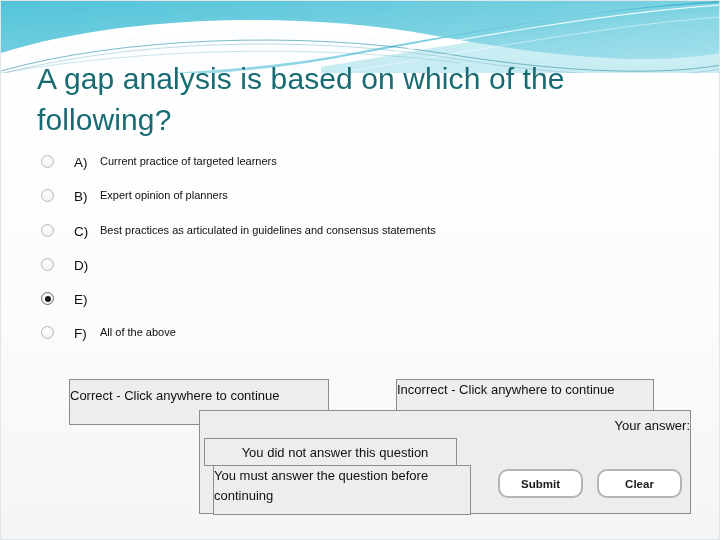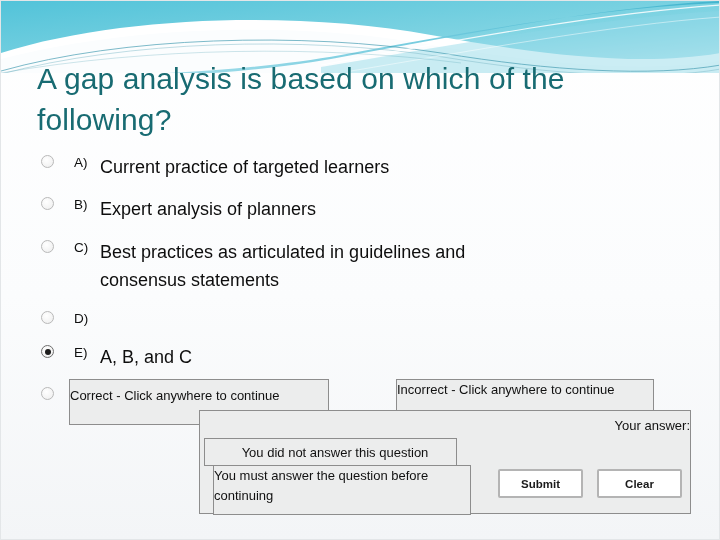--- a/index.html
+++ b/index.html
@@ -88,21 +88,21 @@
   .opt-letter {
     flex: 0 0 auto;
     width: 26px;
     margin-left: 20px;
     font-size: 13.5px;
     color: #0e0e0e;
     line-height: 1.5;
   }
   .opt-text {
     flex: 1 1 auto;
-    font-size: 18px;
+    font-size: 11px;
     color: #0e0e0e;
     line-height: 1.58;
   }
 
   
   .panel {
     position: absolute;
     background: #eceded;
     border: 1px solid #8d8d8d;
     box-sizing: border-box;
@@ -162,21 +162,21 @@
     left: 497px;
     top: 468px;
     display: flex;
     gap: 14px;
   }
   .btn {
     width: 85px;
     height: 29px;
     background: #ffffff;
     border: 2px solid #b4b4b4;
-    border-radius: 2px;
+    border-radius: 10px;
     font-size: 11.5px;
     font-weight: bold;
     color: #1a1a1a;
     display: flex;
     align-items: center;
     justify-content: center;
     box-sizing: border-box;
     font-family: "Liberation Sans", sans-serif;
   }
 </style>
@@ -222,38 +222,37 @@
 
     <div class="option">
       <span class="radio"></span>
       <span class="opt-letter">A)</span>
       <span class="opt-text">Current practice of targeted learners</span>
     </div>
 
     <div class="option">
       <span class="radio"></span>
       <span class="opt-letter">B)</span>
-      <span class="opt-text">Expert analysis of planners</span>
+      <span class="opt-text">Expert opinion of planners</span>
     </div>
 
     <div class="option">
       <span class="radio"></span>
       <span class="opt-letter">C)</span>
       <span class="opt-text">Best practices as articulated in guidelines and consensus statements</span>
     </div>
 
     <div class="option">
       <span class="radio"></span>
       <span class="opt-letter">D)</span>
     </div>
 
     <div class="option">
       <span class="radio checked"></span>
       <span class="opt-letter">E)</span>
-      <span class="opt-text">A, B, and C</span>
     </div>
 
     <div class="option">
       <span class="radio"></span>
       <span class="opt-letter">F)</span>
       <span class="opt-text">All of the above</span>
     </div>
 
   </div>
 

